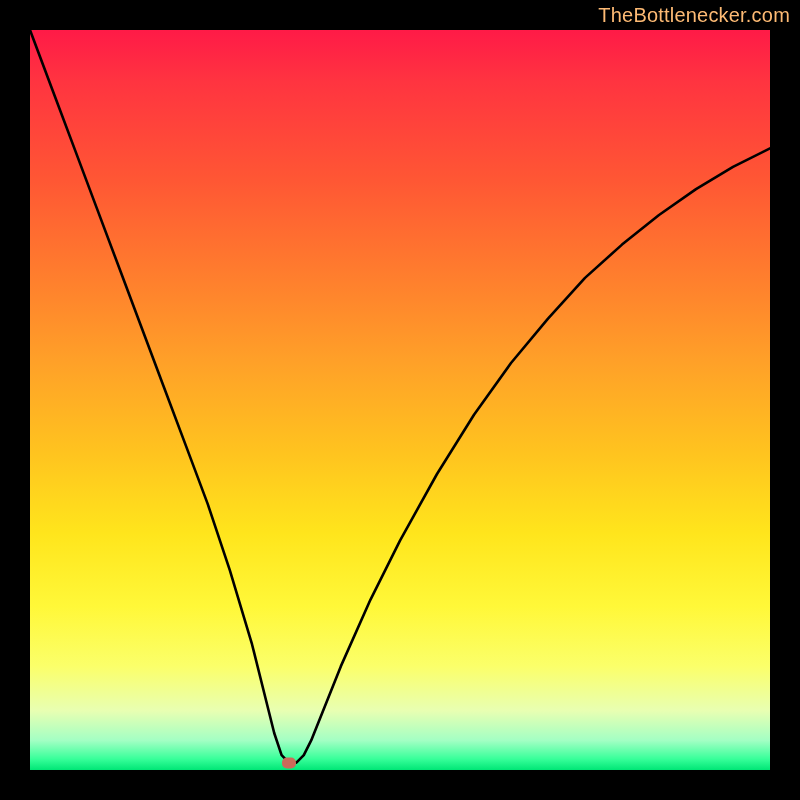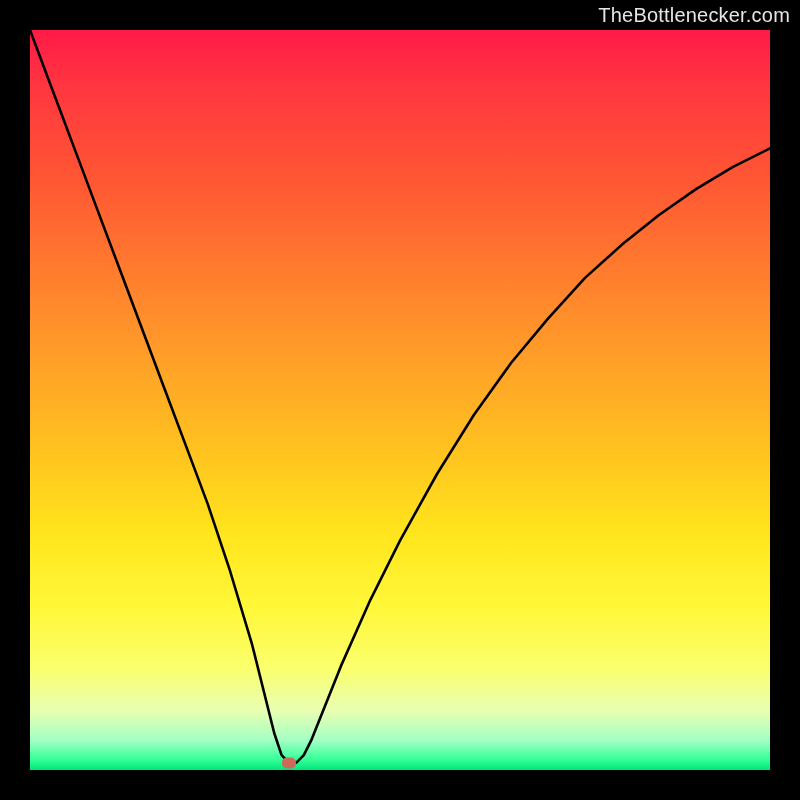--- a/index.html
+++ b/index.html
@@ -55,21 +55,21 @@
     width: 14px;
     height: 11px;
     border-radius: 5px;
     background: #cc6a5a;
     transform: translate(-50%, -50%);
   }
   .watermark {
     position: absolute;
     top: 4px;
     right: 10px;
-    color: #e5e5e5;
+    color: #fdba74;
     font-size: 20px;
     letter-spacing: 0.2px;
     user-select: none;
   }
 </style>
 </head>
 <body>
 
 <div class="frame">
   <div class="watermark">TheBottlenecker.com</div>

